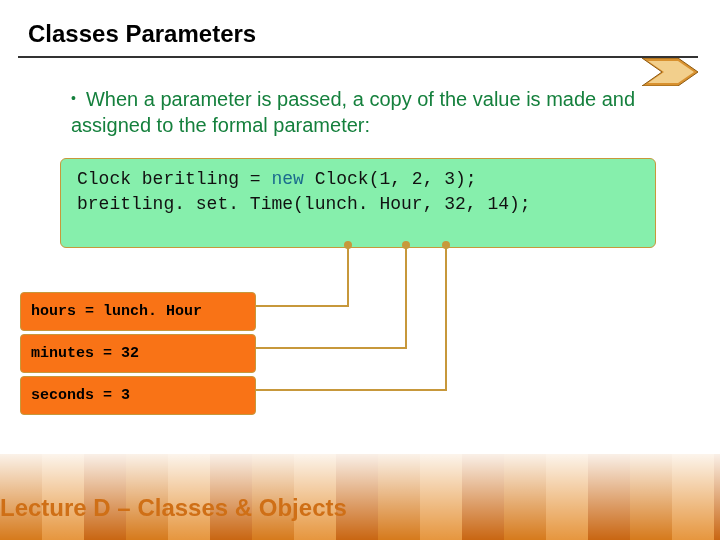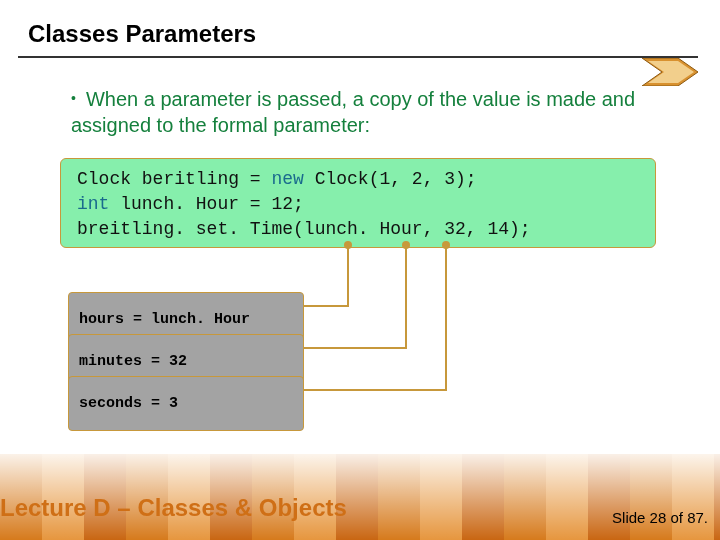--- a/index.html
+++ b/index.html
@@ -72,26 +72,25 @@
     width: 720px;
     height: 540px;
     pointer-events: none;
   }
   .label-box {
     position: absolute;
     left: 20px;
     width: 236px;
     border: 1px solid #c7983b;
     border-radius: 4px;
-    background: #a3a3a3;
+    background: #f97316;
     font-family: "Courier New", monospace;
     font-size: 15px;
     font-weight: bold;
-    padding: 18px 10px;
-    margin-left: 48px;
+    padding: 10px 10px;
   }
   #lb1 { top: 292px; }
   #lb2 { top: 334px; }
   #lb3 { top: 376px; }
   .bottom-bar {
     position: absolute;
     left: 0;
     bottom: 0;
     width: 720px;
     height: 86px;
@@ -133,34 +132,32 @@
   <polygon points="0,0 36,0 56,14 36,28 0,28 20,14" fill="#d8912f" stroke="#8c5a12" stroke-width="1"></polygon>
   <polygon points="6,3 36,3 52,14 36,25 6,25 22,14" fill="#f2cf8c"></polygon>
 </svg>
 
 <div class="bullet-block">
   <span class="bullet-dot">•</span><span>When a parameter is passed, a copy of the value is made and assigned to the formal parameter:</span>
 </div>
 
 <div class="code-box">
   <div><span>Clock beritling = </span><span class="kw">new</span><span> Clock(1, 2, 3);</span></div>
-  <div><span class="kw">int</span><span> lunch. Hour = 12;</span></div>
   <div>breitling. set. Time(lunch. Hour, 32, 14);</div>
 </div>
 
 <svg class="connectors">
   <circle cx="348" cy="245" r="4" fill="#c7983b"></circle>
   <circle cx="406" cy="245" r="4" fill="#c7983b"></circle>
   <circle cx="446" cy="245" r="4" fill="#c7983b"></circle>
   <path d="M348 245 V306 H256" stroke="#c7983b" stroke-width="2" fill="none"></path>
   <path d="M406 245 V348 H256" stroke="#c7983b" stroke-width="2" fill="none"></path>
   <path d="M446 245 V390 H256" stroke="#c7983b" stroke-width="2" fill="none"></path>
 </svg>
 
 <div id="lb1" class="label-box">hours = lunch. Hour</div>
 <div id="lb2" class="label-box">minutes = 32</div>
 <div id="lb3" class="label-box">seconds = 3</div>
 
 <div class="bottom-bar">
   <div class="bottom-tile"></div>
   <div class="lecture-title">Lecture D – Classes &amp; Objects</div>
-  <div class="slide-num">Slide 28 of 87.</div>
 </div>
 
 </body></html>

